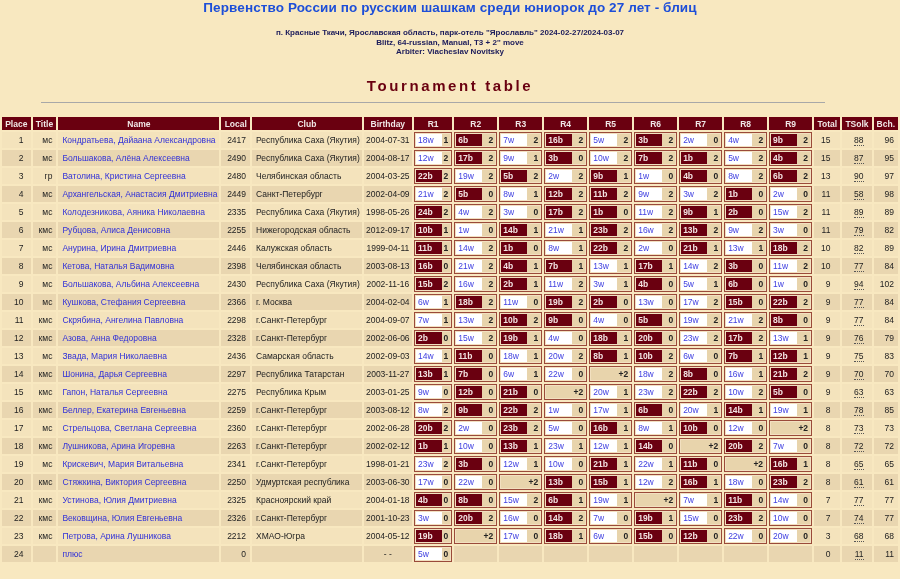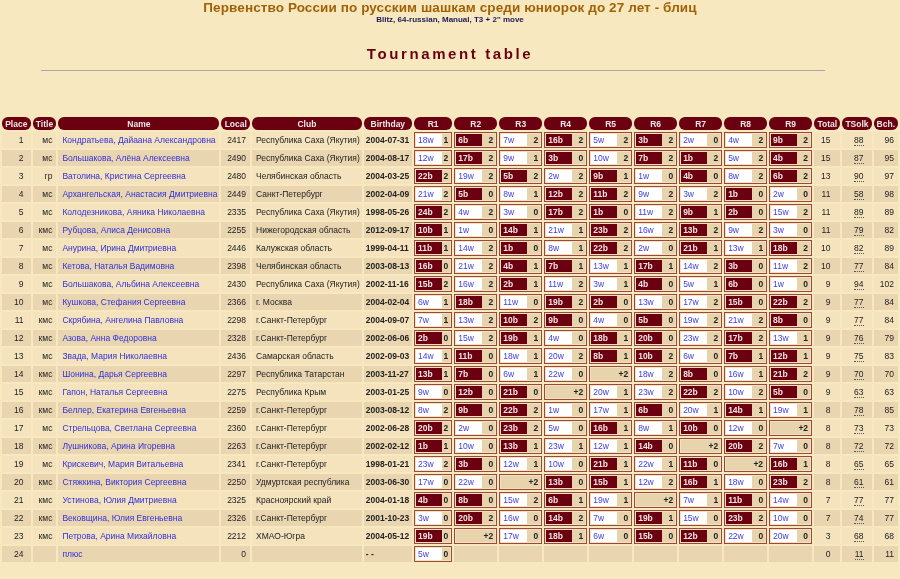--- a/index.html
+++ b/index.html
@@ -5,49 +5,49 @@
   html, body { margin:0; padding:0; }
   body {
     width:900px; height:579px; overflow:hidden;
     background:#f8e8c0;
     font-family:"Liberation Sans", sans-serif;
     color:#222;
   }
   .hdr { text-align:center; }
   .title {
     font-family:"Liberation Sans", sans-serif;
-    font-weight:bold; font-size:13.5px; color:#a16207;
+    font-weight:bold; font-size:13.5px; color:#1d4ed8;
     padding-top:0px; line-height:15px; letter-spacing:0.1px;
   }
   .sub {
     font-weight:bold; font-size:8px; color:#1a1a5a; line-height:9.5px;
   }
   .sub1 { margin-top:13px; }
   .ttable {
     margin-top:23px; font-weight:bold; font-size:15px; color:#6a0010;
     letter-spacing:2.6px; line-height:12px;
   }
   .rule { margin:10px auto 0 auto; width:784px; height:1px; background:#a8a8a8; margin-left:41px; }
   table.t {
     position:absolute; left:0px; top:115px; border-collapse:separate; border-spacing:2px;
     font-size:8.5px; width:900px;
   }
   table.t th {
     background:#6a0010; color:#f0e6e6; font-weight:bold; height:13px; padding:0 3px;
-    font-size:8.5px; text-align:center;border-radius:6px;
+    font-size:8.5px; text-align:center;
   }
   table.t td { height:16px; padding:0 2px; white-space:nowrap; }
   tr.odd td.c { background:#f4e3bc; }
   tr.even td.c { background:#e9d6b0; }
   td.place { text-align:right; padding-right:7px !important; width:26px;}
   td.ttl { text-align:right; width:26px; padding-right:4px !important; }
   td.name { color:#3030d8; padding-left:4px !important; }
   td.loc { text-align:right; width:30px; padding-right:4px !important; }
   td.club { padding-left:4px !important; }
-  td.bday { text-align:left; width:56px;font-weight:bold; }
+  td.bday { text-align:center; width:56px; }
   td.tot { text-align:right; padding-right:10px !important; width:24px;}
   td.ts { text-align:right; padding-right:8px !important; }
   td.ts span { border-bottom:1px dotted #555; }
   td.bch { text-align:right; padding-right:4px !important; }
   td.r { padding:0 !important; width:48px; }
   .cell {
     display:flex; align-items:stretch; height:14px; border:1px solid #9a4a3a;
     box-shadow: inset 0 0 0 1px #f2e0c0; background:#e8d4ac; margin:0;
   }
   .opp { flex:0 0 auto; min-width:22px; padding:0 2px; line-height:12px; margin:1px; font-size:8.5px; }
@@ -55,21 +55,23 @@
   .opp.b { background:#6a0010; color:#f4e4e4; font-weight:bold; }
   .opp.x { background:transparent; }
   .res { flex:1 1 auto; text-align:right; padding-right:3px; line-height:14px; font-weight:bold; color:#222; }
   .empty { height:16px; }
 </style>
 </head>
 <body>
 
 <div class="hdr">
   <div class="title">Первенство России по русским шашкам среди юниорок до 27 лет - блиц</div>
+  <div class="sub sub1">п. Красные Ткачи, Ярославская область, парк-отель "Ярославль" 2024-02-27/2024-03-07</div>
   <div class="sub">Blitz, 64-russian, Manual, T3 + 2'' move</div>
+  <div class="sub">Arbiter: Viacheslav Novitsky</div>
   <div class="ttable">Tournament table</div>
 </div>
 <div class="rule"></div>
 
 <table class="t">
   <thead>
       <tr id="head-row">
         <th>Place</th>
         <th>Title</th>
         <th>Name</th>
@@ -1517,21 +1519,21 @@
             <span class="res">0</span>
           </div>
         </td>
         <td class="c tot">7</td>
         <td class="c ts"><span>74</span></td>
         <td class="c bch">77</td>
       </tr>
       <tr class="odd">
         <td class="c place">23</td>
         <td class="c ttl">кмс</td>
-        <td class="c name">Петрова, Арина Михайловна</td>
+        <td class="c name">Петрова, Арина Лушникова</td>
         <td class="c loc">2212</td>
         <td class="c club">ХМАО-Югра</td>
         <td class="c bday">2004-05-12</td>
         <td class="c r">
           <div class="cell">
             <span class="opp b">19b</span>
             <span class="res">0</span>
           </div>
         </td>
         <td class="c r">

